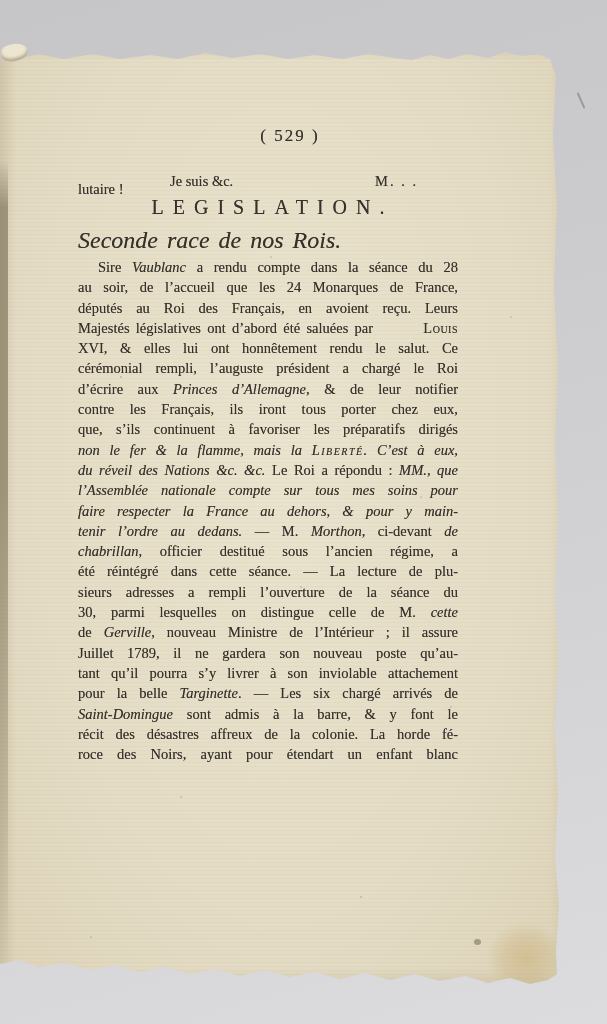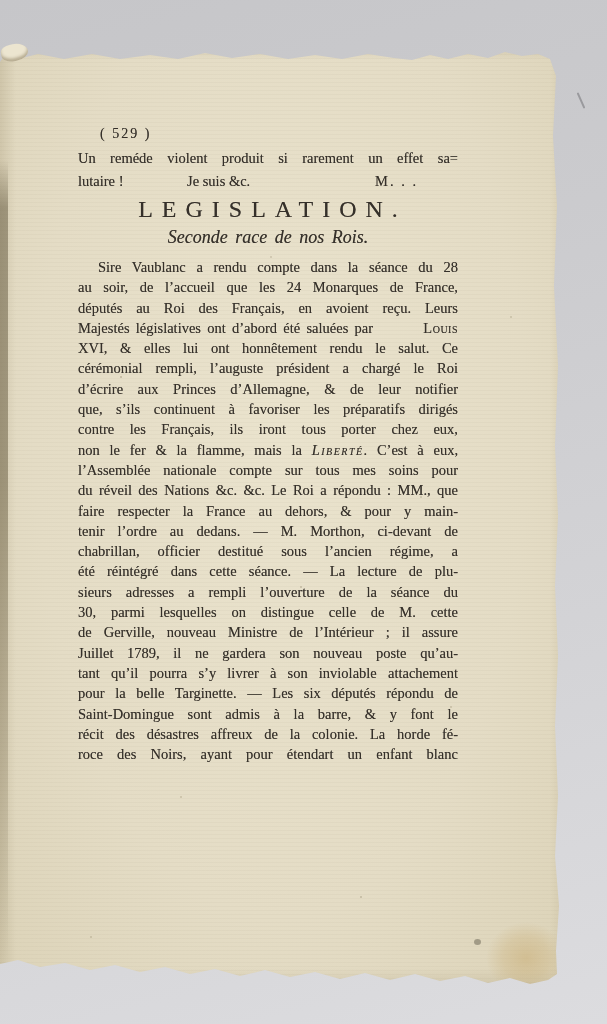--- a/index.html
+++ b/index.html
@@ -62,88 +62,87 @@
     background:linear-gradient(180deg, rgba(100,90,65,0) 0, rgba(100,90,65,.5) 6%,
       rgba(112,101,74,.55) 40%, rgba(118,106,78,.3) 72%, rgba(118,106,78,0) 100%);
   }
   .curl{
     position:absolute;left:1px;top:44px;width:27px;height:17px;
     background:#ece5d0;border-radius:45% 60% 55% 50%;transform:rotate(-10deg);
     box-shadow:inset 0 -3px 3px rgba(120,105,70,.45);
   }
   .content{position:absolute;left:0;top:0;width:100%;height:100%;}
   .col{position:absolute;left:78px;width:380px;}
-  .pagenum{top:80px;left:100px;font-size:14px;letter-spacing:2px;}
+  .pagenum{top:80px;left:100px;text-align:center;font-size:17px;letter-spacing:2px;}
   .preamble1{top:104px;font-size:14.5px;text-align:justify;text-align-last:justify;}
   .preamble2{top:127px;height:18px;font-size:14.5px;}
-  .p2-mid{position:absolute;left:92px;top:0;margin-left:17px;}
+  .p2-mid{position:absolute;left:92px;top:0;}
   .p2-right{position:absolute;left:297px;top:0;letter-spacing:2px;}
-  .p2-left{position:absolute;left:0;top:0;text-align:right;}
-  .section-title{top:150px;margin:0;text-align:center;font-size:24px;font-weight:normal;
+  .p2-left{position:absolute;left:0;top:8px;text-align:right;}
+  .section-title{top:150px;margin:0;text-align:center;font-size:20px;font-weight:normal;
     letter-spacing:9px;text-indent:9px;}
-  .section-subtitle{top:181px;margin:0;text-align:center;font-size:18px;font-weight:normal;
+  .section-subtitle{top:181px;margin:0;font-size:24px;font-weight:normal;
     font-style:italic;word-spacing:3px;}
   .body-text{top:211px;font-size:14.5px;}
   .tline{height:20.3px;line-height:20.3px;overflow:hidden;
     text-align:justify;-moz-text-align-last:justify;text-align-last:justify;white-space:normal;}
   .tline:first-child{text-indent:20px;}
-  .i{margin-top:47px;}
+  .i{font-style:italic;margin-top:47px;}
   .sc{font-variant:small-caps;letter-spacing:.5px;margin-left:44px;}
   .isc{font-style:italic;font-variant:small-caps;letter-spacing:1.5px;}
   .paper *{text-shadow:0 0 .4px rgba(53,48,42,.55);}
 </style>
 </head>
 <body>
 
 <div class="photo">
   <div class="scratch"></div>
 
   <div class="paper">
     <div class="stain"></div>
     <div class="speck-dark"></div>
     <div class="specks"></div>
 
     <div class="content">
       <div class="col pagenum">( 529 )</div>
 
-      <div class="col preamble1">Un reméde violent produit si rarement un effet sa=</div>
 
       <div class="col preamble2">
         <span class="p2-left">lutaire !</span>
         <span class="p2-mid">Je suis &amp;c.</span>
         <span class="p2-right">M. . .</span>
       </div>
 
       <h1 class="col section-title">LEGISLATION.</h1>
 
       <h2 class="col section-subtitle">Seconde race de nos Rois.</h2>
 
       <div class="col body-text">
           <div class="tline"><span>Sire </span><span class="i">Vaublanc</span><span> a rendu compte dans la séance du 28</span></div>
           <div class="tline"><span>au soir, de l’accueil que les 24 Monarques de France,</span></div>
           <div class="tline"><span>députés au Roi des Français, en avoient reçu. Leurs</span></div>
           <div class="tline"><span>Majestés législatives ont d’abord été saluées par </span><span class="sc">Louis</span></div>
           <div class="tline"><span>XVI, &amp; elles lui ont honnêtement rendu le salut. Ce</span></div>
           <div class="tline"><span>cérémonial rempli, l’auguste président a chargé le Roi</span></div>
           <div class="tline"><span>d’écrire aux </span><span class="i">Princes</span><span> </span><span class="i">d’Allemagne</span><span>, &amp; de leur notifier</span></div>
+          <div class="tline"><span>contre les Français, ils iront tous porter chez eux,</span></div>
           <div class="tline"><span>que, s’ils continuent à favoriser les préparatifs dirigés</span></div>
-          <div class="tline"><span>contre les Français, ils iront tous porter chez eux,</span></div>
           <div class="tline"><span class="i">non le fer &amp; la flamme, mais la </span><span class="isc">Liberté</span><span class="i">. C’est à eux,</span></div>
+          <div class="tline"><span class="i">du réveil des Nations &amp;c. &amp;c.</span><span> Le Roi a répondu : </span><span class="i">MM., que</span></div>
           <div class="tline"><span class="i">l’Assemblée nationale compte sur tous mes soins pour</span></div>
-          <div class="tline"><span class="i">du réveil des Nations &amp;c. &amp;c.</span><span> Le Roi a répondu : </span><span class="i">MM., que</span></div>
           <div class="tline"><span class="i">faire respecter la France au dehors, &amp; pour y main-</span></div>
           <div class="tline"><span class="i">tenir l’ordre au dedans.</span><span> — M. </span><span class="i">Morthon</span><span>, ci-devant </span><span class="i">de</span></div>
           <div class="tline"><span class="i">chabrillan</span><span>, officier destitué sous l’ancien régime, a</span></div>
           <div class="tline"><span>été réintégré dans cette séance. — La lecture de plu-</span></div>
           <div class="tline"><span>sieurs adresses a rempli l’ouverture de la séance du</span></div>
           <div class="tline"><span>30, parmi lesquelles on distingue celle de M. </span><span class="i">cette</span></div>
           <div class="tline"><span>de </span><span class="i">Gerville</span><span>, nouveau Ministre de l’Intérieur ; il assure</span></div>
           <div class="tline"><span>Juillet 1789, il ne gardera son nouveau poste qu’au-</span></div>
           <div class="tline"><span>tant qu’il pourra s’y livrer à son inviolable attachement</span></div>
-          <div class="tline"><span>pour la belle </span><span class="i">Targinette</span><span>. — Les six députés répondu de</span></div>
+          <div class="tline"><span>pour la belle </span><span class="i">Targinette</span><span>. — Les six chargé arrivés de</span></div>
           <div class="tline"><span class="i">Saint-Domingue</span><span> sont admis à la barre, &amp; y font le</span></div>
           <div class="tline"><span>récit des désastres affreux de la colonie. La horde fé-</span></div>
           <div class="tline"><span>roce des Noirs, ayant pour étendart un enfant blanc</span></div>
         </div>
     </div>
   </div>
 
   <div class="binding"></div>
   <div class="curl"></div>
 </div>

